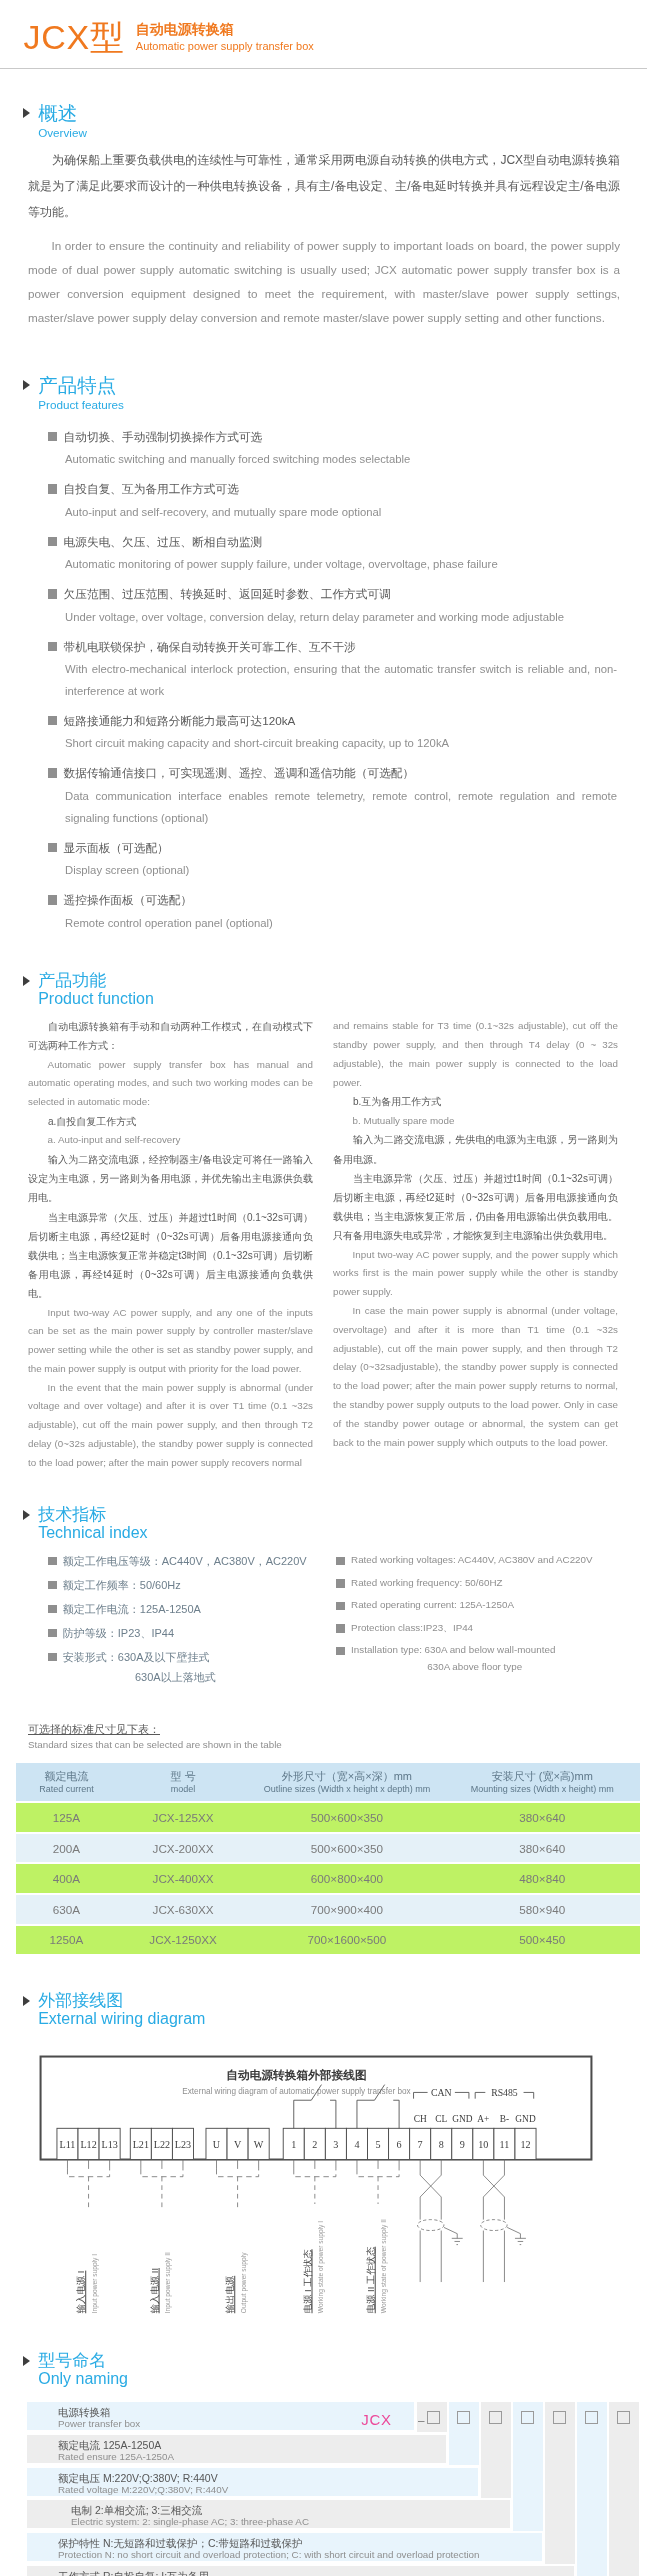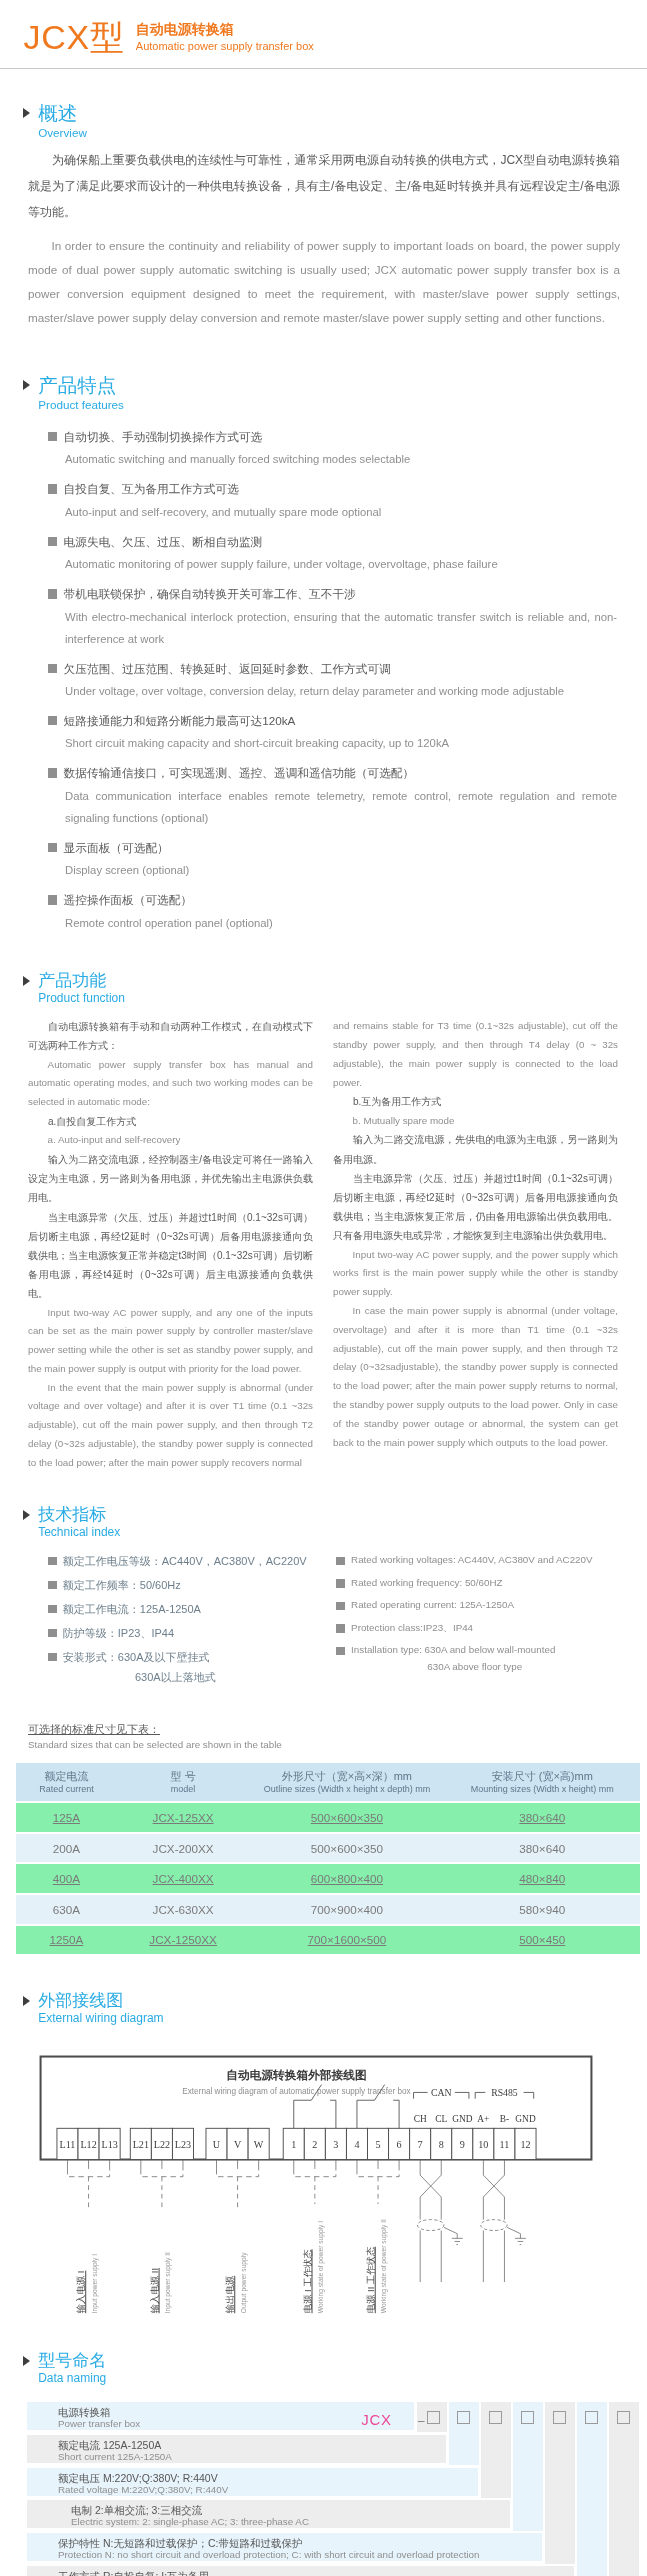--- a/index.html
+++ b/index.html
@@ -13,21 +13,21 @@
   .hdr-cn{font-size:14px;font-weight:bold;color:#f0791f;line-height:19px;}
   .hdr-en{font-size:11px;color:#f0791f;line-height:15.6px;}
   .hdr-rule{border:none;border-top:0.8px solid #c9c9c9;margin:9.4px 0 0 0;}
 
   
   .sec{display:flex;margin:33px 0 0 23.4px;}
   .tri{width:0;height:0;border-left:7.8px solid #3e3e3e;border-top:5.5px solid transparent;border-bottom:5.5px solid transparent;margin:6.2px 7.8px 0 0;}
   .sec-cn{font-size:19.5px;color:#29abe4;line-height:23.4px;}
   .sec-en{font-size:11.7px;color:#29abe4;line-height:15.6px;}
   .sec.small .sec-cn{font-size:17px;line-height:21px;}
-  .sec.small .sec-en{font-size:12px;}
+  .sec.small .sec-en{font-size:16px;}
 
   
   .ov{margin:7.8px 28px 0 28px;}
   .ov p{margin:0 0 7.8px 0;text-align:justify;text-indent:2em;}
   .ov .cnp{font-size:12px;color:#595959;line-height:2.15;}
   .ov .enp{font-size:11.7px;color:#8f8f8f;line-height:2.05;}
 
   
   .feats{margin:12.5px 31px 0 48px;}
   .feat{margin-bottom:7px;}
@@ -55,21 +55,21 @@
 
   
   .tbl-intro{margin:26.5px 0 0 28px;}
   .tbl-intro .i-cn{font-size:11px;color:#595959;line-height:17px;text-decoration:underline;}
   .tbl-intro .i-en{font-size:9.8px;color:#8f8f8f;line-height:14px;}
   table.sizes{border-collapse:separate;border-spacing:0 2.3px;margin:9.4px 0 0 15.6px;width:624px;}
   table.sizes th{background:#cde4f3;font-weight:normal;padding:5.5px 3.1px;}
   table.sizes th .h-cn{font-size:11px;color:#5d7789;line-height:15px;}
   table.sizes th .h-en{font-size:9px;color:#5d7789;line-height:11.7px;}
   table.sizes td{font-size:11.7px;color:#7a7a7a;text-align:center;padding:7.8px 3.1px;}
-  table.sizes tr.odd td{background:#86efac;text-decoration:underline;}
+  table.sizes tr.odd td{background:#bef264;}
   table.sizes tr.even td{background:#e5f1f8;}
   table.sizes col.c1{width:16.3%;} table.sizes col.c2{width:21.1%;}
   table.sizes col.c3{width:31.4%;} table.sizes col.c4{width:31.2%;}
 
   
   .diagram{margin:17px 0 0 39px;}
 
   
   .stair{position:relative;margin:15.6px 0 0 27px;width:611px;height:260px;}
   .srow{position:absolute;height:28px;padding:3.9px 0 0 31px;box-sizing:border-box;}
@@ -132,30 +132,30 @@
     <div class="feat">
       <div class="feat-cn">
           <span class="sq"></span>
           <span>电源失电、欠压、过压、断相自动监测</span>
         </div>
       <div class="feat-en">Automatic monitoring of power supply failure, under voltage, overvoltage, phase failure</div>
     </div>
     <div class="feat">
       <div class="feat-cn">
           <span class="sq"></span>
+          <span>欠压范围、过压范围、转换延时、返回延时参数、工作方式可调</span>
+        </div>
+      <div class="feat-en">Under voltage, over voltage, conversion delay, return delay parameter and working mode adjustable</div>
+    </div>
+    <div class="feat">
+      <div class="feat-cn">
+          <span class="sq"></span>
           <span>带机电联锁保护，确保自动转换开关可靠工作、互不干涉</span>
         </div>
       <div class="feat-en">With electro-mechanical interlock protection, ensuring that the automatic transfer switch is reliable and, non-interference at work</div>
-    </div>
-    <div class="feat">
-      <div class="feat-cn">
-          <span class="sq"></span>
-          <span>欠压范围、过压范围、转换延时、返回延时参数、工作方式可调</span>
-        </div>
-      <div class="feat-en">Under voltage, over voltage, conversion delay, return delay parameter and working mode adjustable</div>
     </div>
     <div class="feat">
       <div class="feat-cn">
           <span class="sq"></span>
           <span>短路接通能力和短路分断能力最高可达120kA</span>
         </div>
       <div class="feat-en">Short circuit making capacity and short-circuit breaking capacity, up to 120kA</div>
     </div>
     <div class="feat">
       <div class="feat-cn">
@@ -468,41 +468,41 @@
         <path d="M600,235 L617,243"></path>
         <path d="M617,243 V249 M610,249 H624 M613.5,253 H620.5 M616,257 H618"></path>
       </g>
     </svg>
   </div>
 
   <div class="sec small" style="margin-top:22px;">
     <span class="tri"></span>
     <div>
       <div class="sec-cn">型号命名</div>
-      <div class="sec-en">Data naming</div>
+      <div class="sec-en">Only naming</div>
     </div>
   </div>
 
   <div class="stair">
 
     <div class="strip gray" style="left:390px;height:30px;"></div>
     <div class="strip blue" style="left:422px;height:63px;"></div>
     <div class="strip gray" style="left:454px;height:96px;"></div>
     <div class="strip blue" style="left:486px;height:129px;"></div>
     <div class="strip gray" style="left:518px;height:162px;"></div>
     <div class="strip blue" style="left:550px;height:194px;"></div>
     <div class="strip gray" style="left:582px;height:227px;"></div>
 
     <div class="srow blue" style="top:0;width:387px;">
       <div class="n-cn">电源转换箱</div>
       <div class="n-en">Power transfer box</div>
     </div>
     <div class="srow gray" style="top:33px;width:419px;">
       <div class="n-cn">额定电流  125A-1250A</div>
-      <div class="n-en">Short current  125A-1250A</div>
+      <div class="n-en">Rated ensure  125A-1250A</div>
     </div>
     <div class="srow blue" style="top:66px;width:451px;">
       <div class="n-cn">额定电压  M:220V;Q:380V; R:440V</div>
       <div class="n-en">Rated voltage  M:220V;Q:380V; R:440V</div>
     </div>
     <div class="srow gray" style="top:98px;width:483px;padding-left:44px;">
       <div class="n-cn">电制  2:单相交流; 3:三相交流</div>
       <div class="n-en">Electric system:  2: single-phase AC; 3: three-phase AC</div>
     </div>
     <div class="srow blue" style="top:131px;width:515px;">

